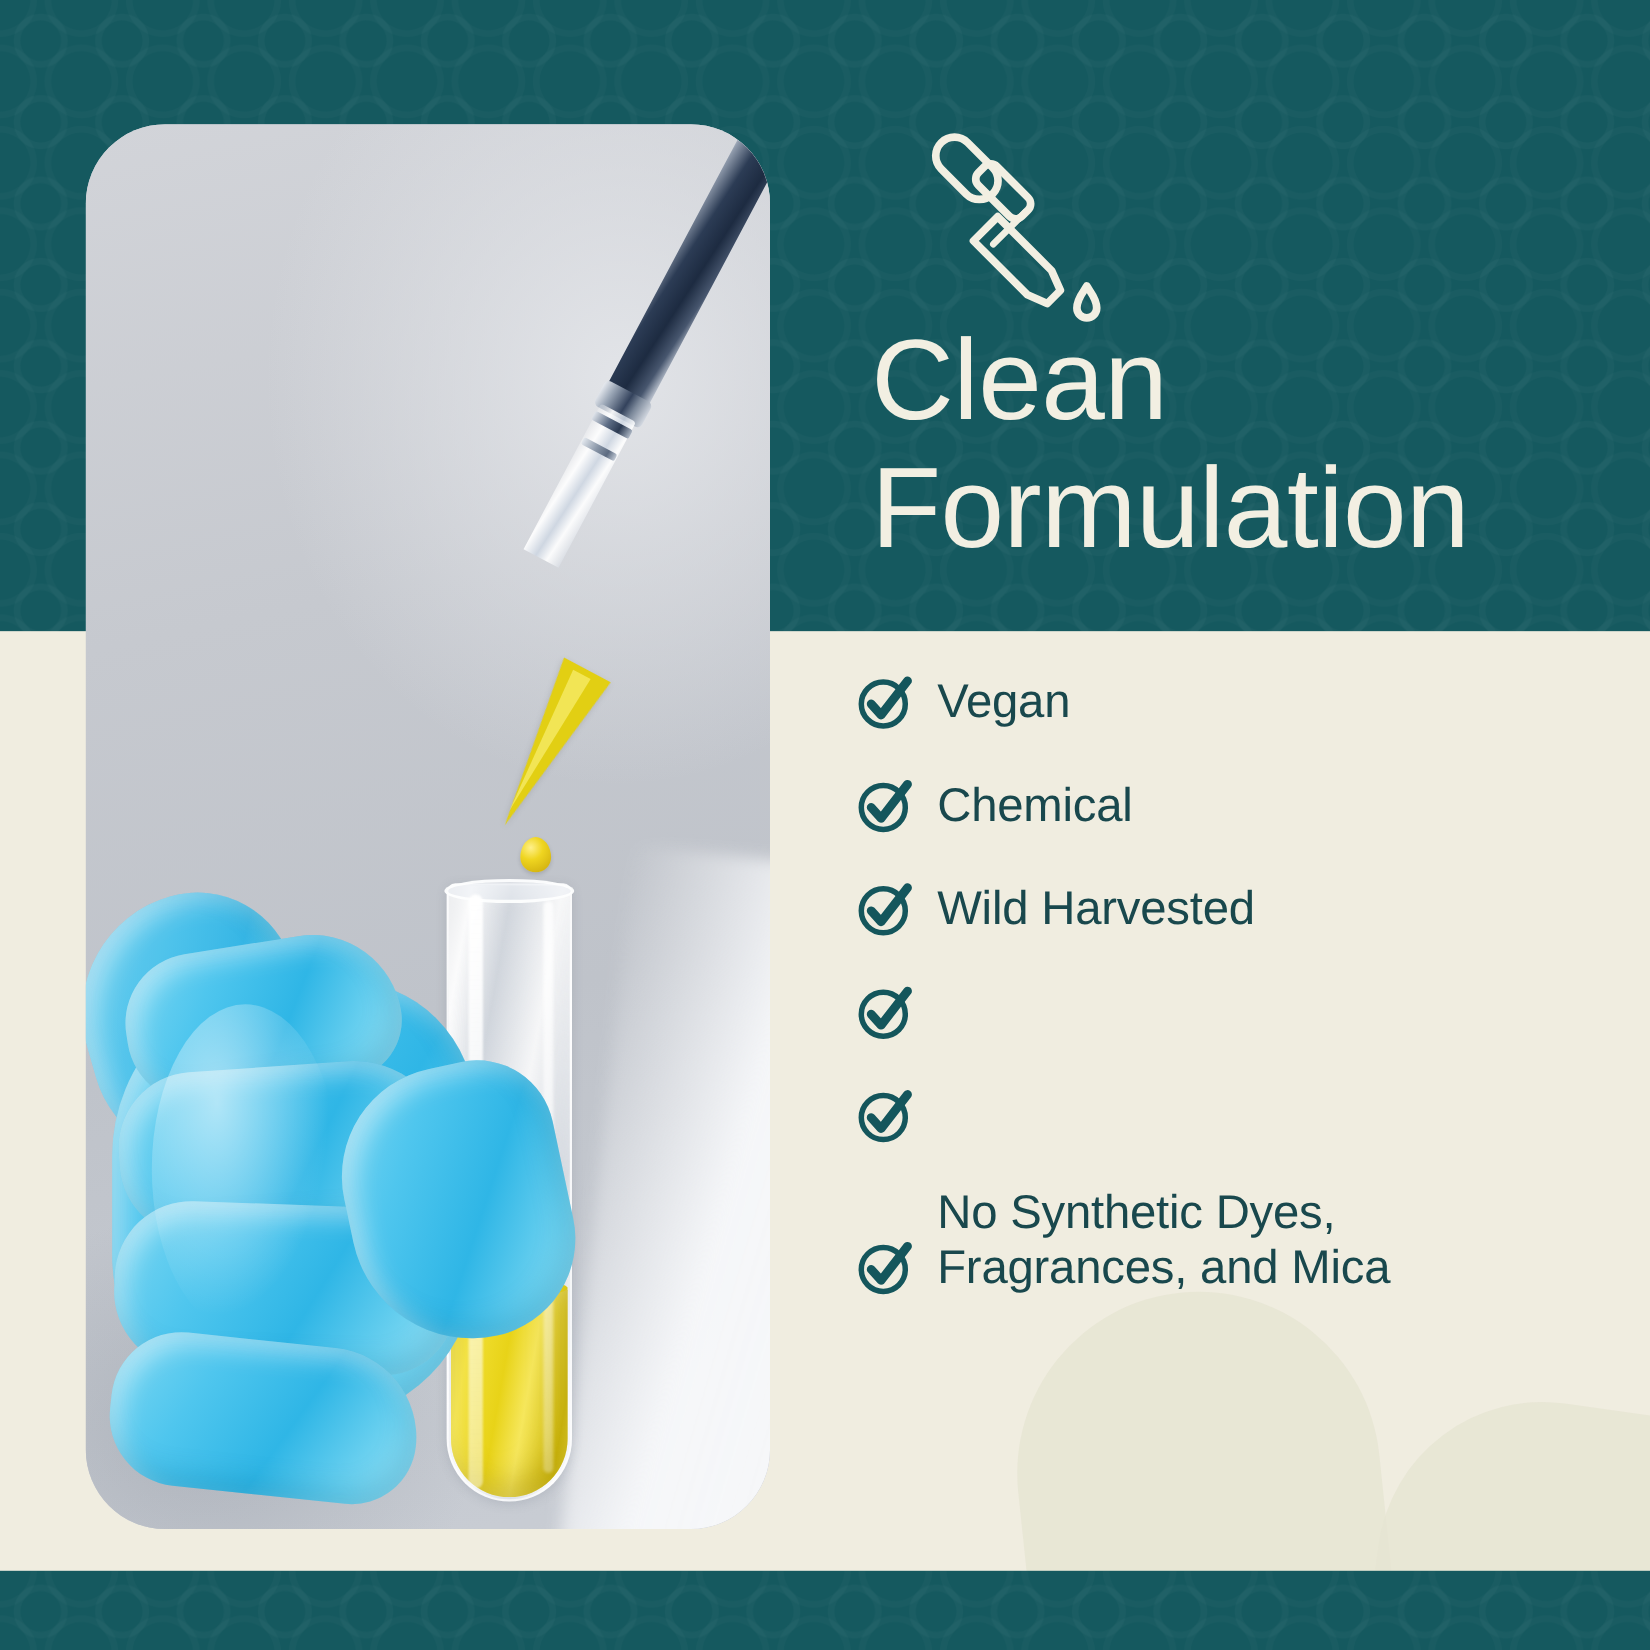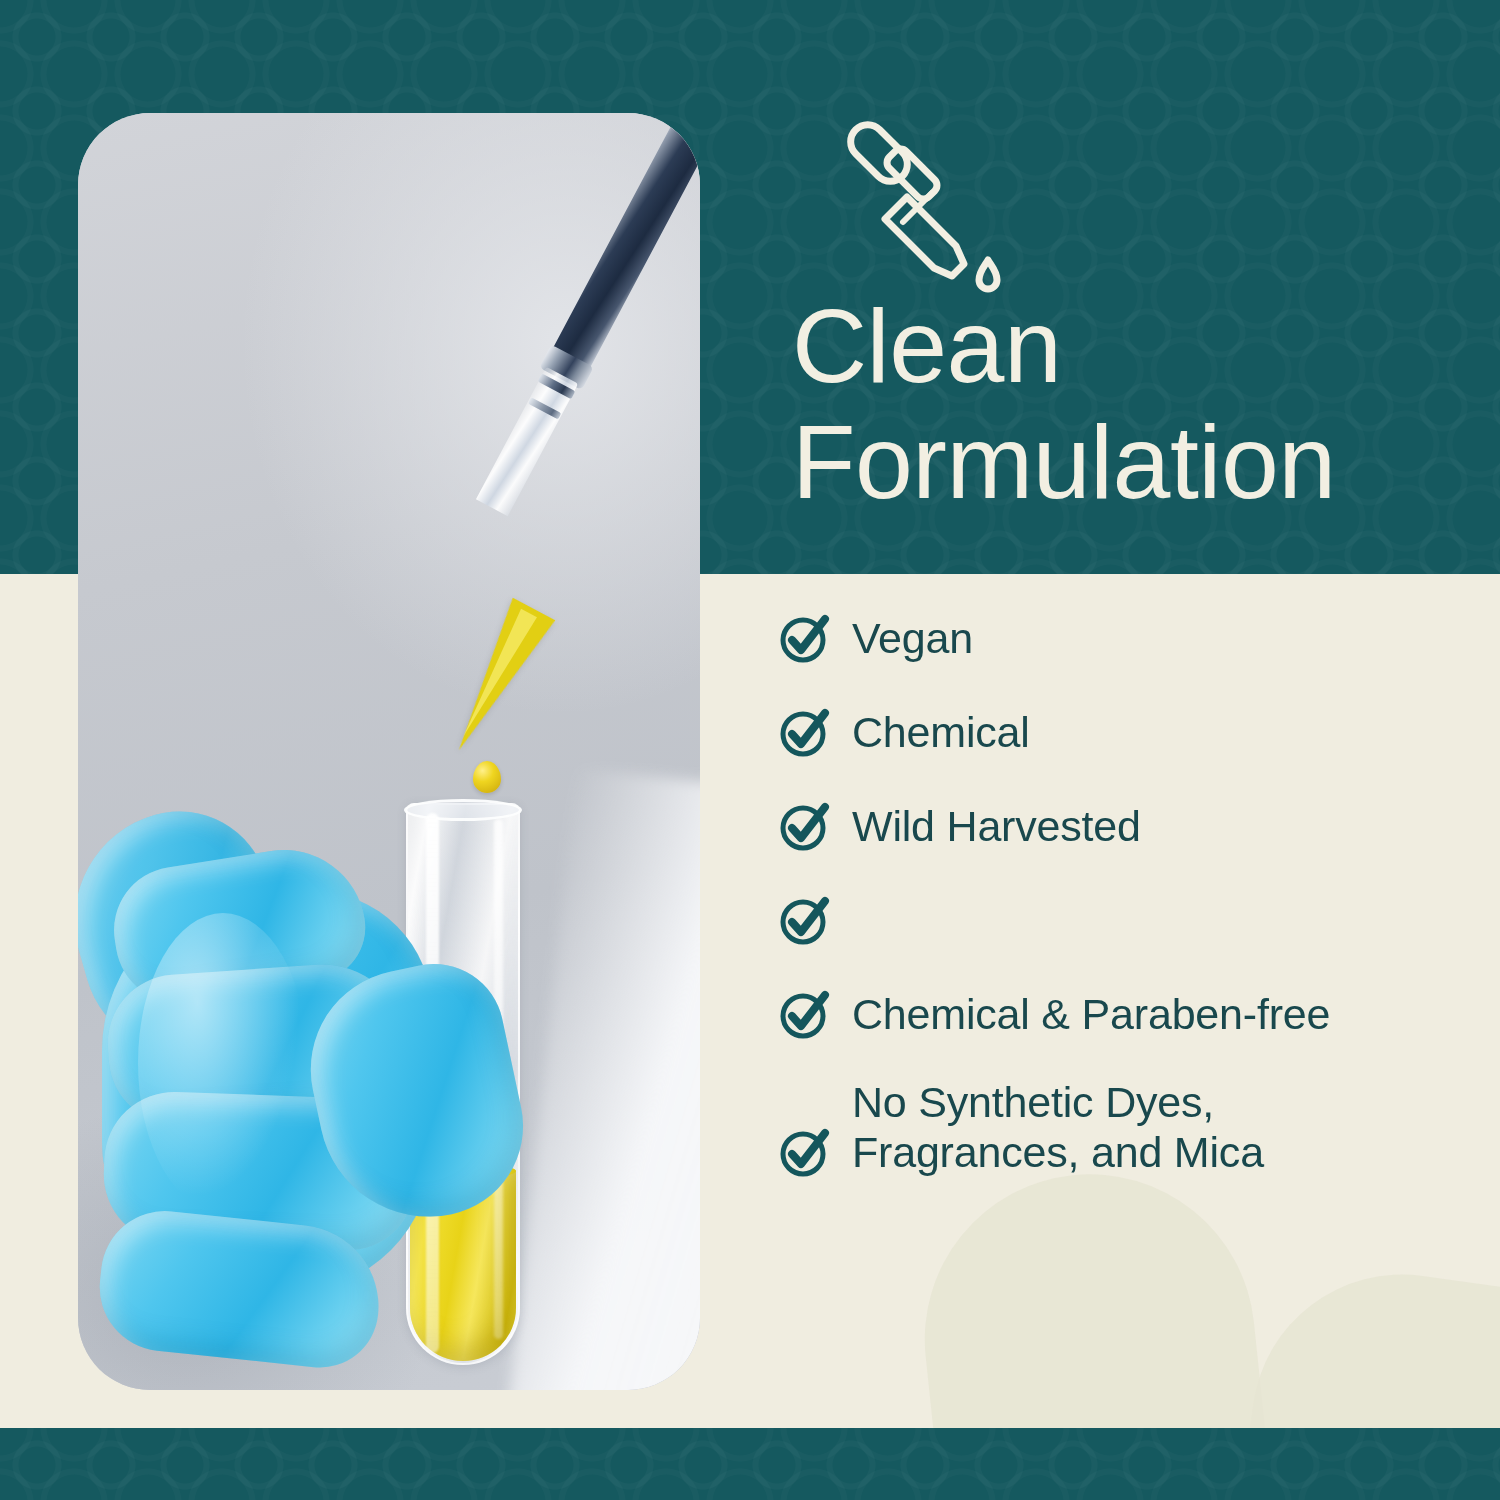--- a/index.html
+++ b/index.html
@@ -447,21 +447,20 @@
         </span>
       </li>
 
       <li class="feature-item">
         <span class="check-icon">
           <svg viewBox="0 0 52 52" width="52" height="52" fill="none">
             <circle cx="25" cy="28" r="20" stroke="#14565C" stroke-width="5"></circle>
             <path d="M14 28 L23 38 L47 7" stroke="#14565C" stroke-width="8" stroke-linecap="round" stroke-linejoin="round"></path>
           </svg>
         </span>
-        <span class="feature-label">Chemical &amp; Paraben-free</span>
       </li>
 
       <li class="feature-item">
         <span class="check-icon">
           <svg viewBox="0 0 52 52" width="52" height="52" fill="none">
             <circle cx="25" cy="28" r="20" stroke="#14565C" stroke-width="5"></circle>
             <path d="M14 28 L23 38 L47 7" stroke="#14565C" stroke-width="8" stroke-linecap="round" stroke-linejoin="round"></path>
           </svg>
         </span>
         <span class="feature-label">No Synthetic Dyes,

